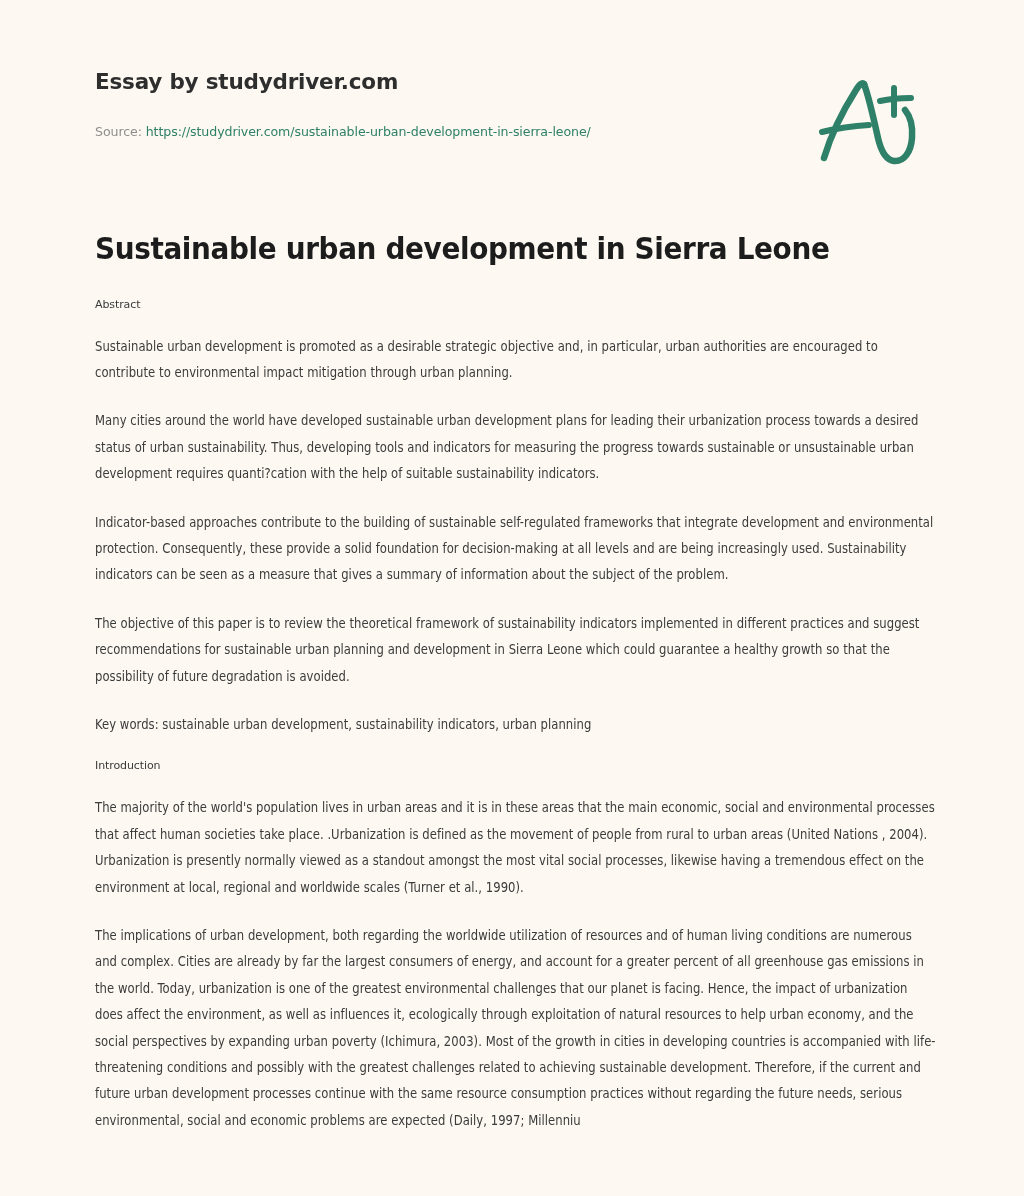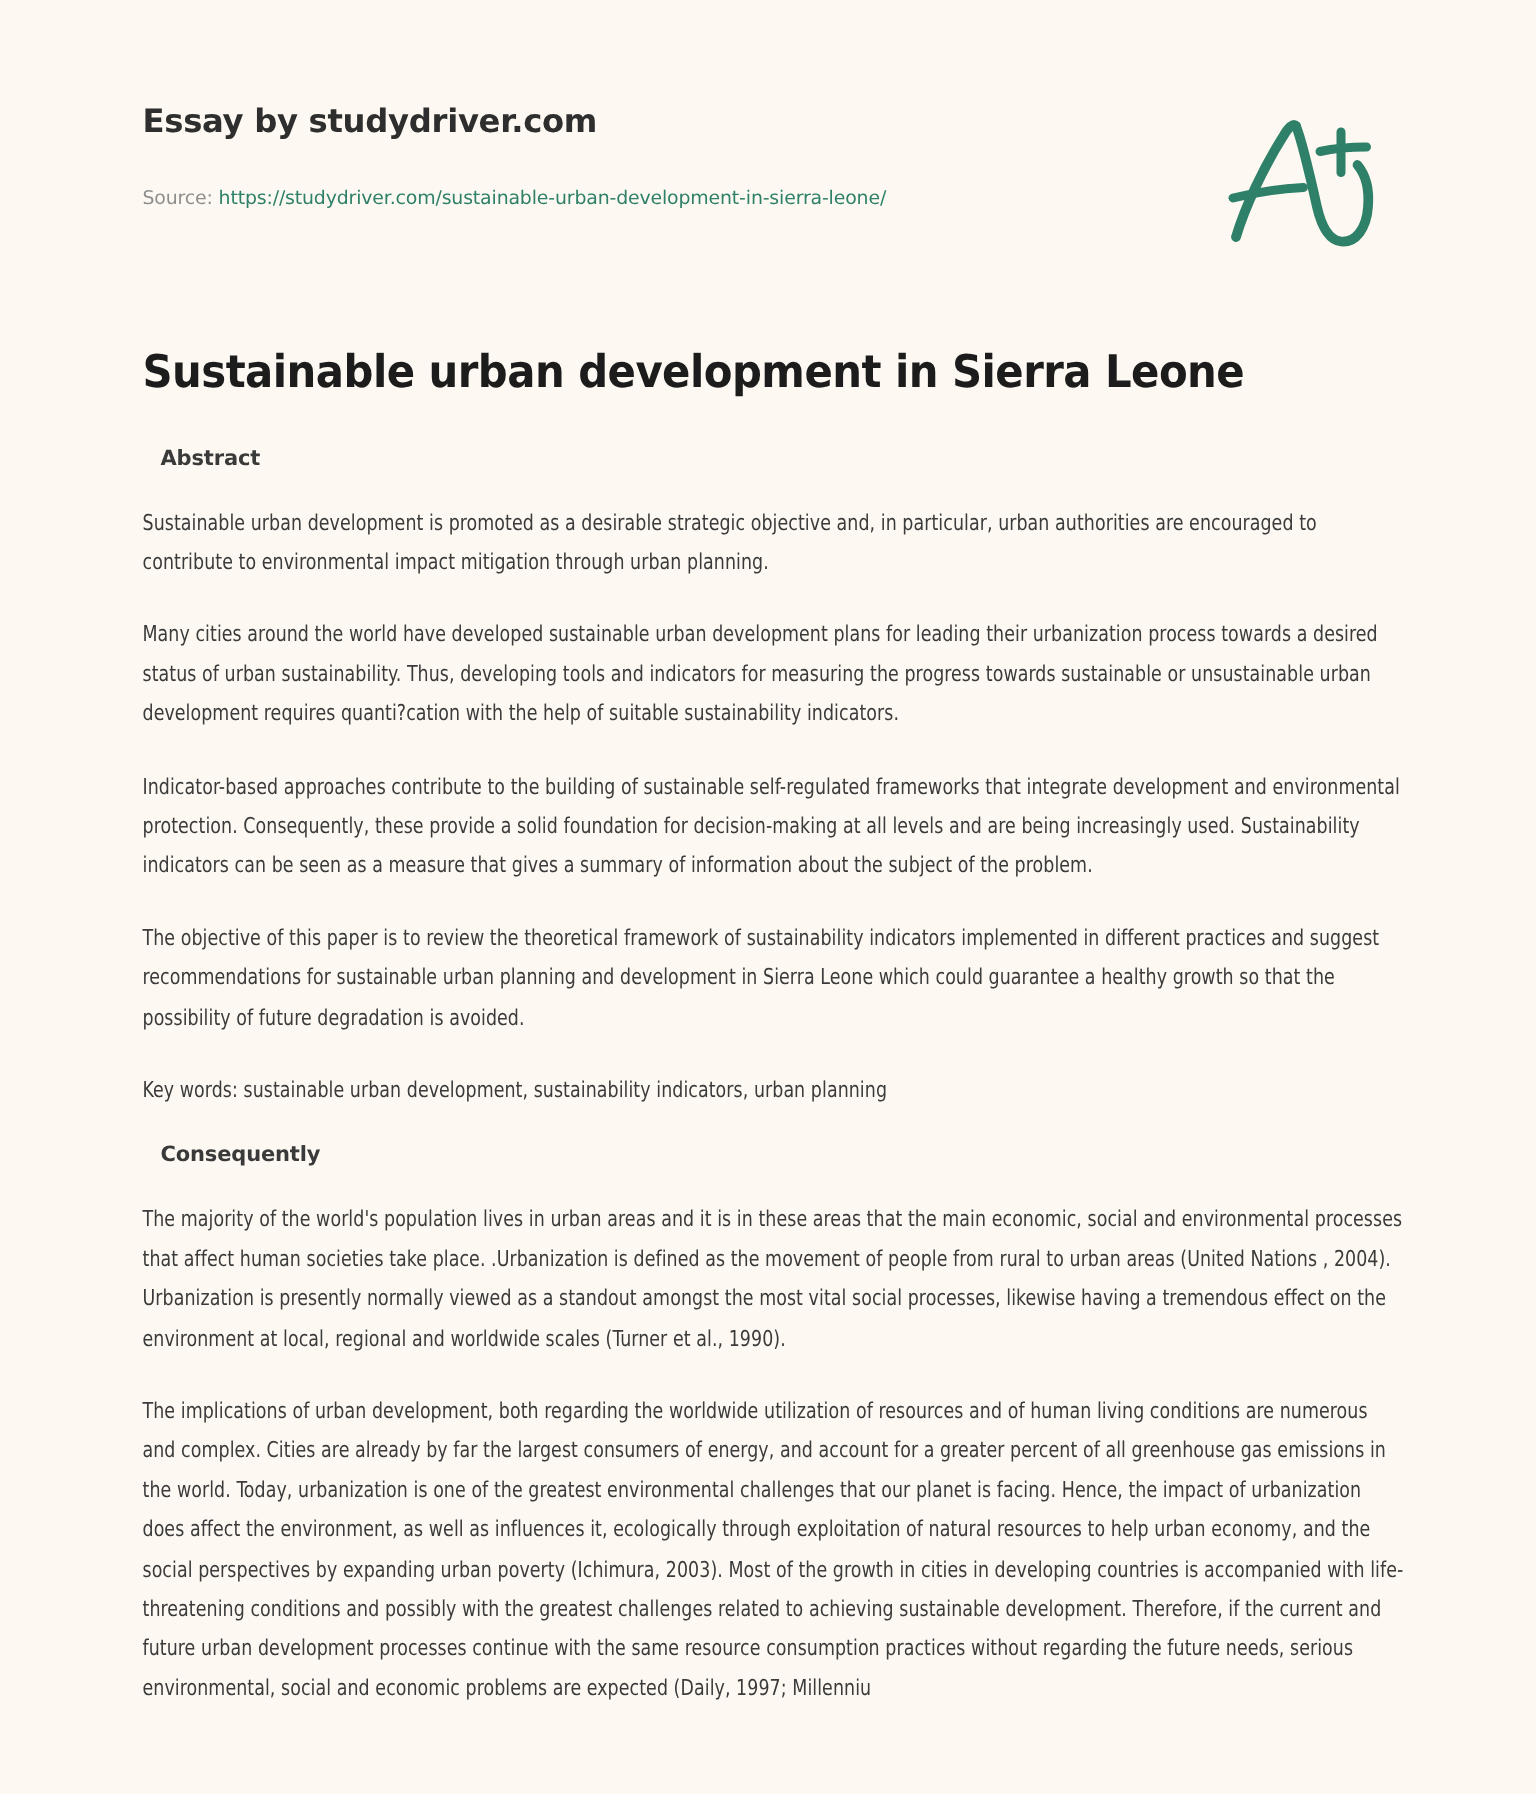--- a/index.html
+++ b/index.html
@@ -82,24 +82,24 @@
     letter-spacing: -0.4px;
     line-height: 1.15;
     margin: 0 0 31px 0;
     transform: scaleX(0.93);
     transform-origin: left center;
     white-space: nowrap;
   }
 
   .section-head {
     font-family: "DejaVu Sans", sans-serif;
-    font-size: 14px;
-    font-weight: bold;
+    font-size: 11px;
+    font-weight: normal;
     color: #3a3a3a;
-    margin: 0 0 22px 12px;
+    margin: 0 0 22px 0;
     letter-spacing: -0.1px;
   }
 
   p.para {
     font-family: "DejaVu Sans Condensed", "Liberation Sans Narrow", "Liberation Sans", sans-serif;
     font-size: 14.6px;
     line-height: 26.4px;
     color: #3b3b3b;
     margin: 0 0 22px 0;
     letter-spacing: 0.05px;
@@ -156,21 +156,21 @@
     <h1 class="doc-title">Sustainable urban development in Sierra Leone</h1>
 
     <div class="section-head">Abstract</div>
 
     <p class="para">Sustainable urban development is promoted as a desirable strategic objective and, in particular, urban authorities are encouraged to contribute to environmental impact mitigation through urban planning.</p>
     <p class="para">Many cities around the world have developed sustainable urban development plans for leading their urbanization process towards a desired status of urban sustainability. Thus, developing tools and indicators for measuring the progress towards sustainable or unsustainable urban development requires quanti?cation with the help of suitable sustainability indicators.</p>
     <p class="para">Indicator-based approaches contribute to the building of sustainable self-regulated frameworks that integrate development and environmental protection. Consequently, these provide a solid foundation for decision-making at all levels and are being increasingly used. Sustainability indicators can be seen as a measure that gives a summary of information about the subject of the problem.</p>
     <p class="para">The objective of this paper is to review the theoretical framework of sustainability indicators implemented in different practices and suggest recommendations for sustainable urban planning and development in Sierra Leone which could guarantee a healthy growth so that the possibility of future degradation is avoided.</p>
     <p class="para">Key words: sustainable urban development, sustainability indicators, urban planning</p>
 
-    <div class="section-head">Consequently</div>
+    <div class="section-head">Introduction</div>
 
     <p class="para">The majority of the world's population lives in urban areas and it is in these areas that the main economic, social and environmental processes that affect human societies take place. .Urbanization is defined as the movement of people from rural to urban areas (United Nations , 2004). Urbanization is presently normally viewed as a standout amongst the most vital social processes, likewise having a tremendous effect on the environment at local, regional and worldwide scales (Turner et al., 1990).</p>
     <p class="para last">The implications of urban development, both regarding the worldwide utilization of resources and of human living conditions are numerous and complex. Cities are already by far the largest consumers of energy, and account for a greater percent of all greenhouse gas emissions in the world. Today, urbanization is one of the greatest environmental challenges that our planet is facing. Hence, the impact of urbanization does affect the environment, as well as influences it, ecologically through exploitation of natural resources to help urban economy, and the social perspectives by expanding urban poverty (Ichimura, 2003). Most of the growth in cities in developing countries is accompanied with life-threatening conditions and possibly with the greatest challenges related to achieving sustainable development. Therefore, if the current and future urban development processes continue with the same resource consumption practices without regarding the future needs, serious environmental, social and economic problems are expected (Daily, 1997; Millenniu</p>
 
   </div>
 
   <div class="bottom-clip"></div>
 </div>
 
 </body></html>

